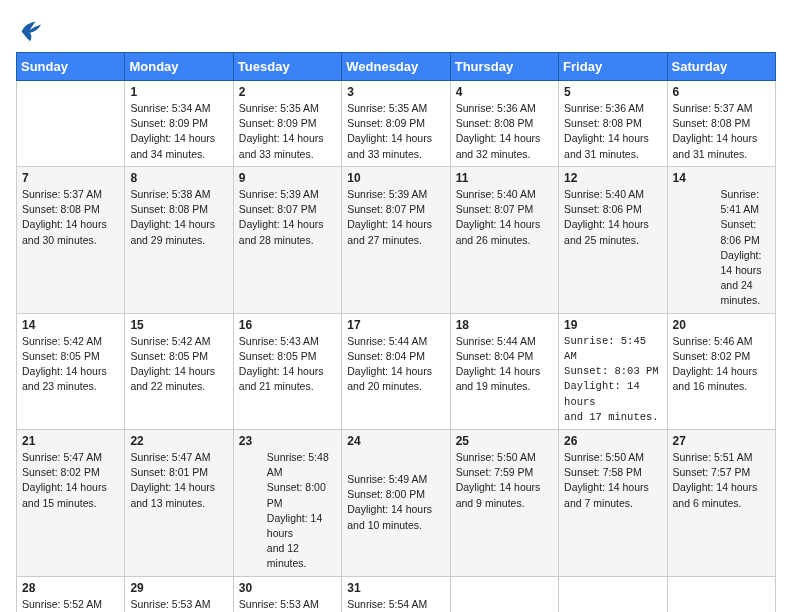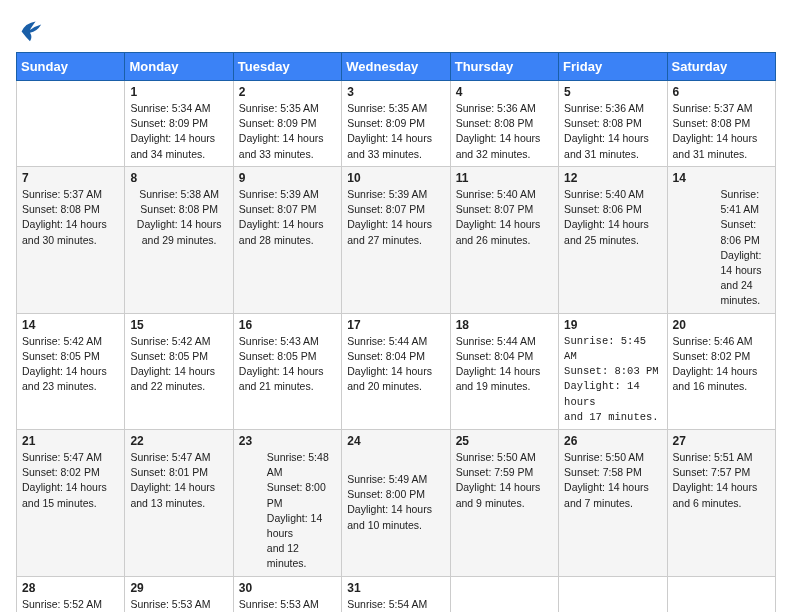--- a/index.html
+++ b/index.html
@@ -175,21 +175,21 @@
       <tr>
         <td>
           <span class="day-num">7</span>
           <div class="day-info" style="white-space: pre-line;">Sunrise: 5:37 AM
 Sunset: 8:08 PM
 Daylight: 14 hours
 and 30 minutes.</div>
         </td>
         <td>
           <span class="day-num">8</span>
-          <div class="day-info" style="white-space: pre-line; text-align: center;">Sunrise: 5:38 AM
+          <div class="day-info" style="white-space: pre-line;">Sunrise: 5:38 AM
 Sunset: 8:08 PM
 Daylight: 14 hours
 and 29 minutes.</div>
         </td>
         <td>
           <span class="day-num">9</span>
           <div class="day-info" style="white-space: pre-line;">Sunrise: 5:39 AM
 Sunset: 8:07 PM
 Daylight: 14 hours
 and 28 minutes.</div>

